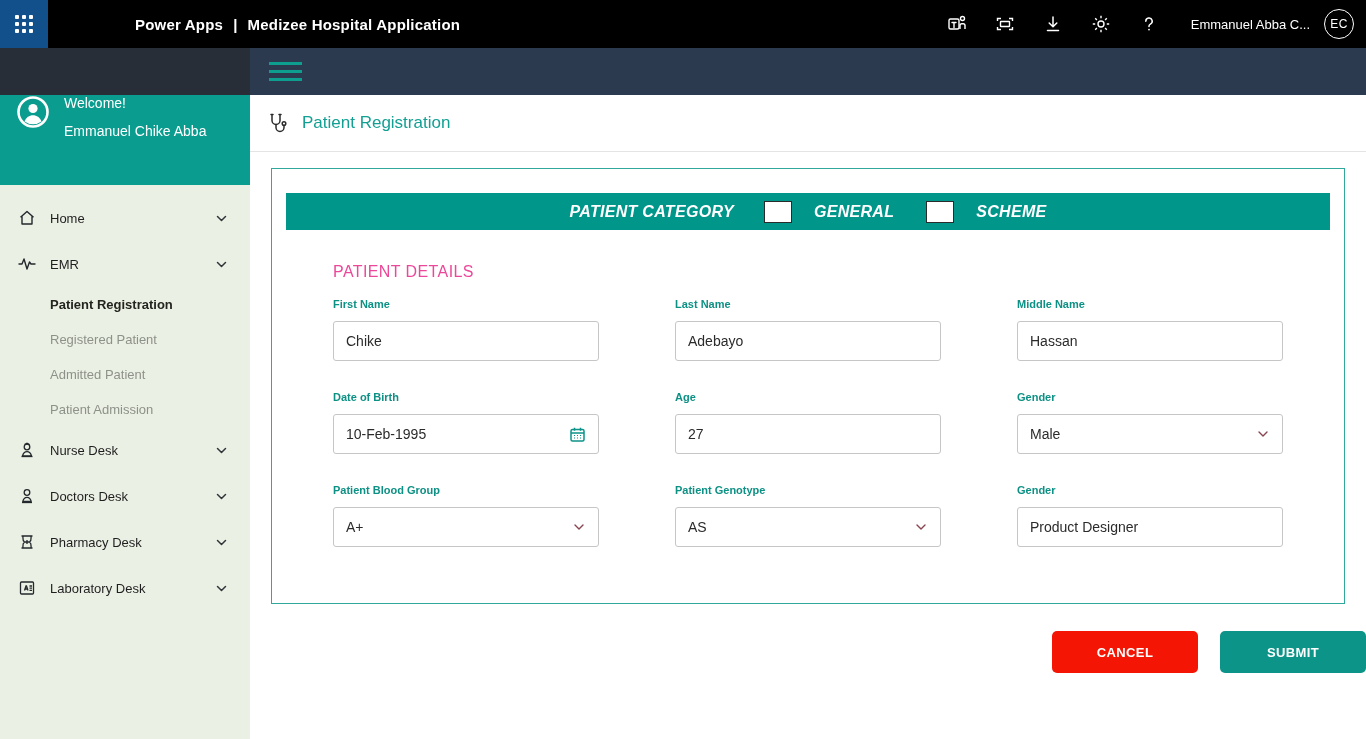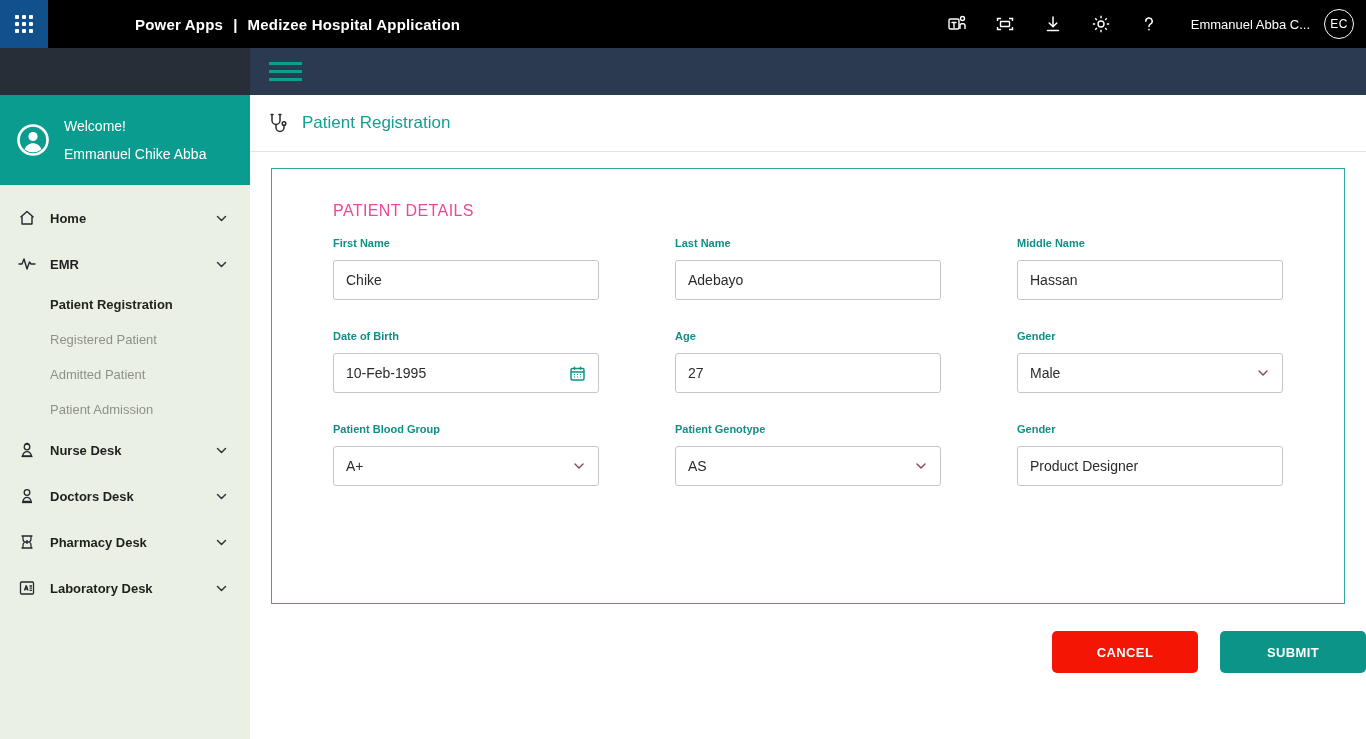--- a/index.html
+++ b/index.html
@@ -28,30 +28,30 @@
   .navbar-left { width:250px; background:#272e37; flex:0 0 250px; }
   .navbar-right { flex:1; background:#2b3a4e; display:flex; align-items:center; }
   .hamburger { margin-left:15px; cursor:pointer; padding:4px; }
   .hamburger i { display:block; width:33px; height:3px; background:#0d9e90; margin:5px 0; }
 
   
   .shell { display:flex; height:644px; }
 
   
   .sidebar { width:250px; flex:0 0 250px; background:#ebf0e4; }
-  .welcome { height:90px; background:#0a9c8e; color:#fff; display:flex; align-items:center;
+  .welcome { height:90px; background:#0a9c8e; color:#fff; display:flex; 
     padding-left:16px; }
   .welcome-icon { width:34px; height:34px; flex:0 0 34px; }
   .welcome-text { margin-left:14px; font-size:14px; }
   .welcome-text .row1 { margin-bottom:12px; }
   .nav-list { padding-top:10px; }
   .nav-item { height:46px; display:flex; align-items:center; padding:0 22px 0 18px;
     cursor:pointer; }
   .nav-item .nicon { width:18px; height:18px; flex:0 0 18px; color:#23282d; }
-  .nav-item .nlabel { font-size:13px; font-weight:bold; color:#1f1f1f; margin-left:14px; }
+  .nav-item .nlabel { font-size:13px; font-weight:normal; color:#1f1f1f; margin-left:14px; }
   .nav-item .chev { margin-left:auto; color:#30353a; }
   .nav-sub { }
   .nav-subitem { height:35px; display:flex; align-items:center; padding-left:50px;
     font-size:13px; color:#8e9189; cursor:pointer; }
   .nav-subitem.active { color:#23241f; font-weight:bold; }
 
   
   .main { flex:1; background:#fff; display:flex; flex-direction:column; }
   .page-head { height:57px; display:flex; align-items:center; padding-left:17px;
     border-bottom:1px solid #e4e4e4; }
@@ -261,20 +261,27 @@
         <path d="M5 3v5.5a4 4 0 0 0 8 0V3" stroke-linecap="round"></path>
         <path d="M4 2.5h2M12 2.5h2" stroke-linecap="round"></path>
         <path d="M9 12.5v3a4 4 0 0 0 8 0v-1.8" stroke-linecap="round"></path>
         <circle cx="17" cy="11.5" r="1.8"></circle>
       </svg>
       <span class="page-title">Patient Registration</span>
     </div>
 
     <div class="card">
 
+      <div class="banner">
+        <span class="btitle">PATIENT CATEGORY</span>
+        <span class="bcheck"></span>
+        <span class="bopt">GENERAL</span>
+        <span class="bcheck" style="margin-left:32px;"></span>
+        <span class="bopt">SCHEME</span>
+      </div>
 
       <div class="section-title">PATIENT DETAILS</div>
 
       <div class="fgrid">
 
         <div class="field">
           <div class="flabel">First Name</div>
           <div class="fbox">
             <span class="fval">Chike</span>
           </div>

